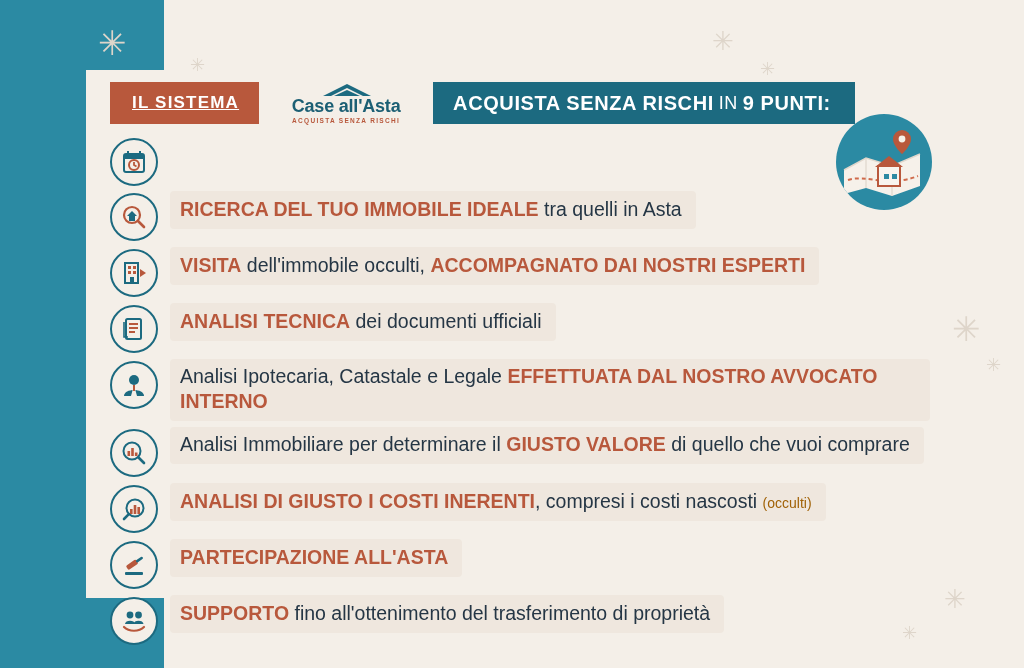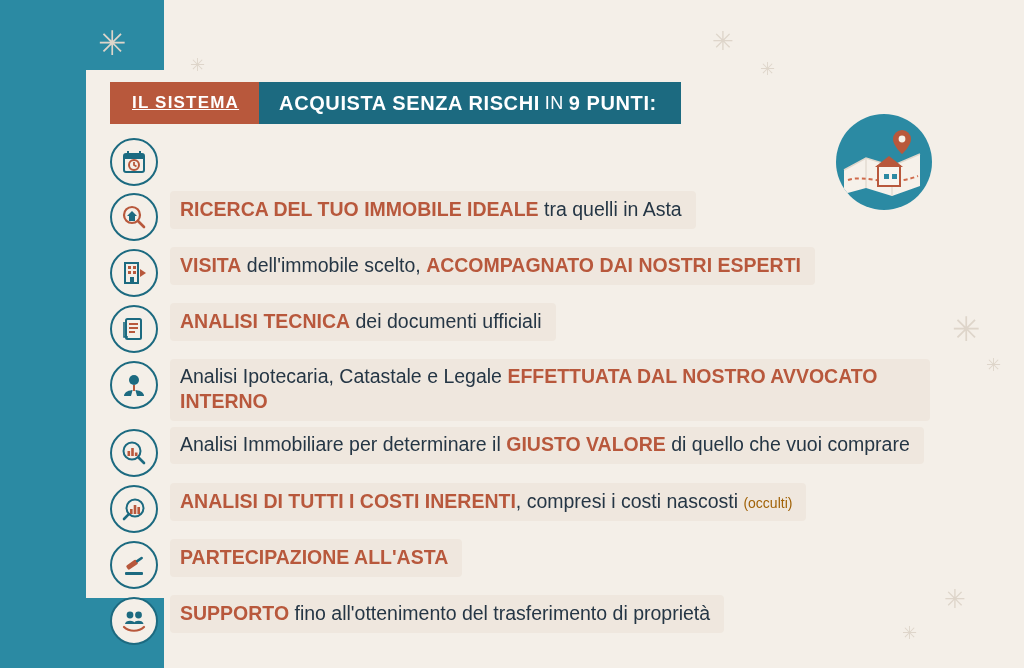--- a/index.html
+++ b/index.html
@@ -201,20 +201,30 @@
 <span class="sparkle small" style="left:760px; top:60px;">✳</span>
 <span class="sparkle big" style="left:952px; top:312px;">✳</span>
 <span class="sparkle small" style="left:986px; top:356px;">✳</span>
 <span class="sparkle" style="left:944px; top:586px;">✳</span>
 <span class="sparkle small" style="left:902px; top:624px;">✳</span>
 <span class="sparkle small" style="left:196px; top:618px;">✳</span>
 
 <div class="header">
   <div class="header-left">IL SISTEMA</div>
 
+  <div class="header-logo">
+    <span class="logo-roof">
+      <svg width="54" height="14" viewBox="0 0 54 14">
+        <path d="M3 13 L27 1 L51 13 L43 13 L27 5 L11 13 Z" fill="#1c6a80"></path>
+        <path d="M14 13 L27 7 L40 13 Z" fill="#1c6a80"></path>
+      </svg>
+    </span>
+    <span class="logo-name">Case all'Asta</span>
+    <span class="logo-sub">ACQUISTA SENZA RISCHI</span>
+  </div>
 
   <div class="header-right">
     <span>ACQUISTA SENZA RISCHI</span>
     <span class="thin">IN</span>
     <span>9 PUNTI:</span>
   </div>
 </div>
 
 <div class="map-badge">
   <svg width="96" height="96" viewBox="0 0 96 96">
@@ -268,21 +278,21 @@
         <rect x="4" y="3" width="13" height="20" fill="none" stroke="#1c6a80" stroke-width="2"></rect>
         <rect x="7" y="6" width="3" height="3" fill="#b8583c"></rect>
         <rect x="12" y="6" width="3" height="3" fill="#b8583c"></rect>
         <rect x="7" y="11" width="3" height="3" fill="#b8583c"></rect>
         <rect x="12" y="11" width="3" height="3" fill="#b8583c"></rect>
         <rect x="9" y="17" width="4" height="6" fill="#1c6a80"></rect>
         <path d="M25 13 L19 9 L19 17 Z" fill="#b8583c"></path>
       </svg>
     </span>
     <div class="row-text-bg">
-      <span class="em">VISITA</span><span> dell'immobile scelto, </span><span class="em">ACCOMPAGNATO DAI NOSTRI ESPERTI</span>
+      <span class="em">VISITA</span><span> dell'immobile occulti, </span><span class="em">ACCOMPAGNATO DAI NOSTRI ESPERTI</span>
     </div>
   </div>
 
   <div class="row">
     <span class="icon-wrap">
       <svg width="26" height="26" viewBox="0 0 26 26">
         <rect x="5" y="3" width="15" height="20" rx="1.5" fill="none" stroke="#1c6a80" stroke-width="2"></rect>
         <path d="M8 8 H17 M8 12 H17 M8 16 H14" stroke="#b8583c" stroke-width="1.8"></path>
         <path d="M3 6 L3 21 L7 21" stroke="#1c6a80" stroke-width="1.6" fill="none"></path>
       </svg>
@@ -325,21 +335,21 @@
     <span class="icon-wrap">
       <svg width="26" height="26" viewBox="0 0 26 26">
         <circle cx="14" cy="12" r="8.5" fill="none" stroke="#1c6a80" stroke-width="2"></circle>
         <path d="M7.8 18.2 L3 23" stroke="#1c6a80" stroke-width="2.6" stroke-linecap="round"></path>
         <rect x="9" y="13" width="2.6" height="5" fill="#b8583c"></rect>
         <rect x="12.7" y="9" width="2.6" height="9" fill="#b8583c"></rect>
         <rect x="16.4" y="11" width="2.6" height="7" fill="#b8583c"></rect>
       </svg>
     </span>
     <div class="row-text-bg">
-      <span class="em">ANALISI DI TUTTI I COSTI INERENTI</span><span>, compresi i costi nascosti </span><span class="small-note">(occulti)</span>
+      <span class="em">ANALISI DI GIUSTO I COSTI INERENTI</span><span>, compresi i costi nascosti </span><span class="small-note">(occulti)</span>
     </div>
   </div>
 
   <div class="row">
     <span class="icon-wrap">
       <svg width="26" height="26" viewBox="0 0 26 26">
         <rect x="4" y="20" width="18" height="3" rx="1" fill="#1c6a80"></rect>
         <g transform="rotate(-35 13 12)">
           <rect x="5" y="9" width="12" height="5" rx="1.5" fill="#b8583c"></rect>
           <rect x="16" y="10.2" width="8" height="2.6" rx="1.3" fill="#1c6a80"></rect>

